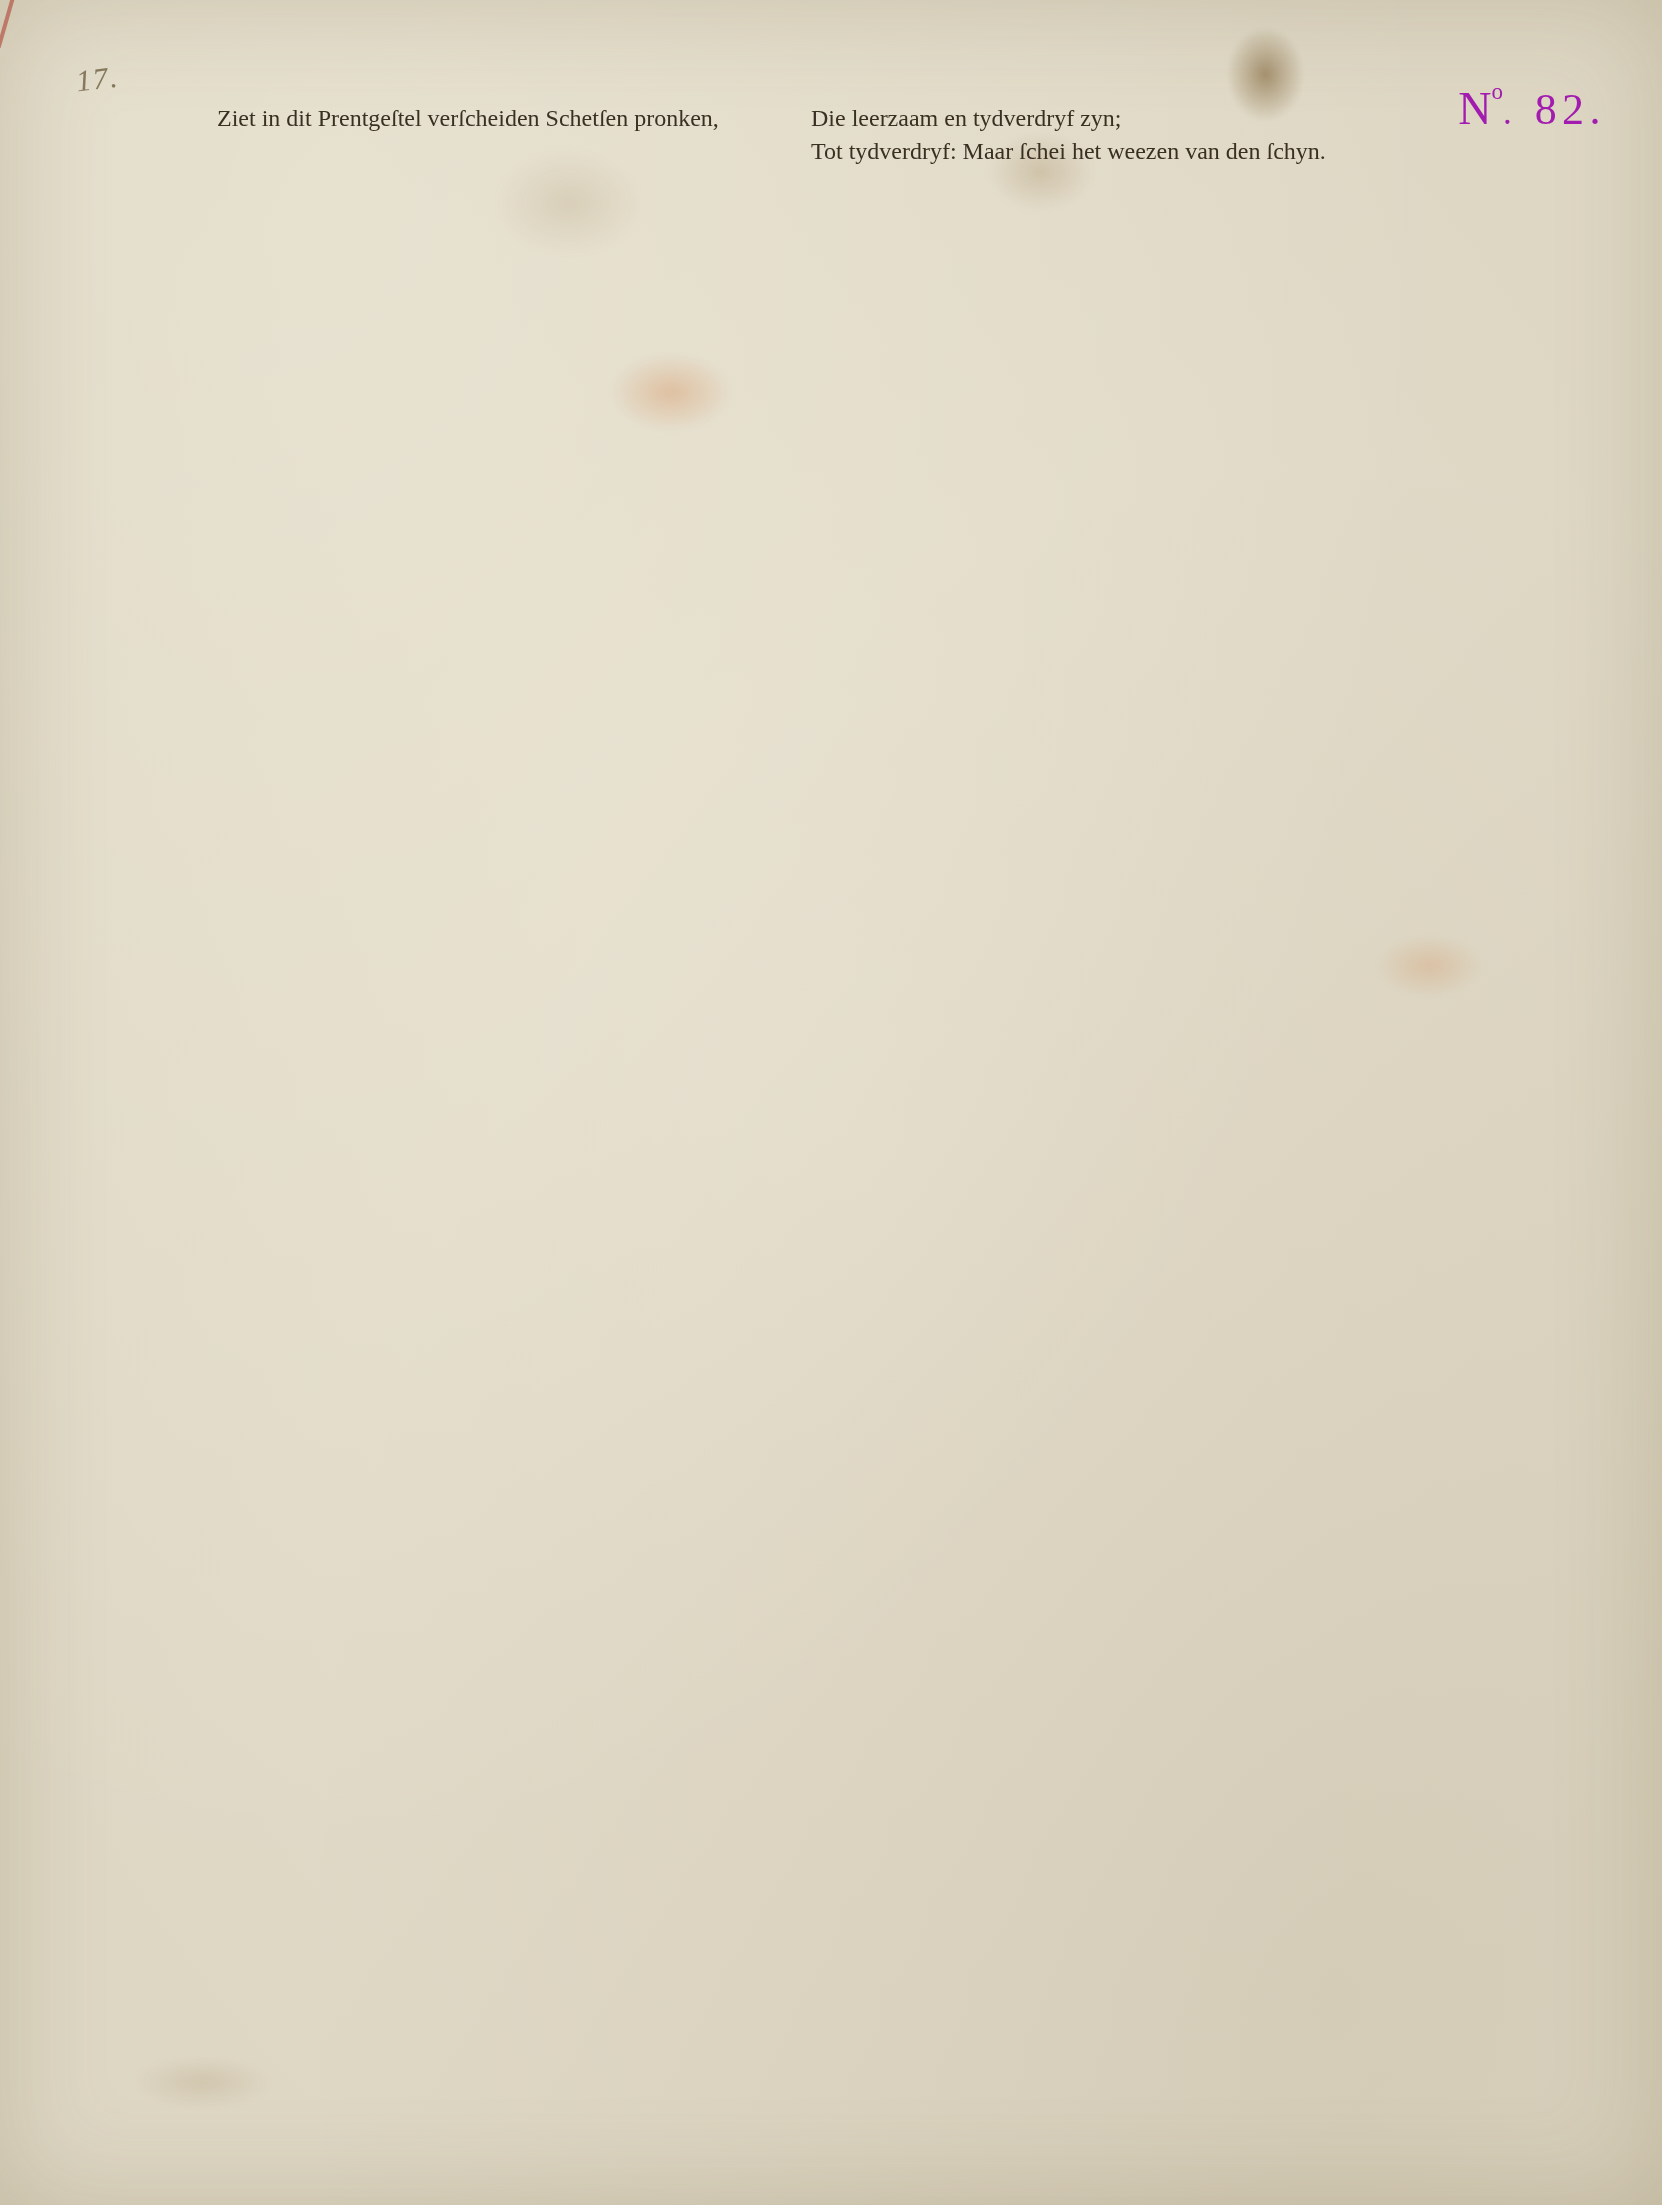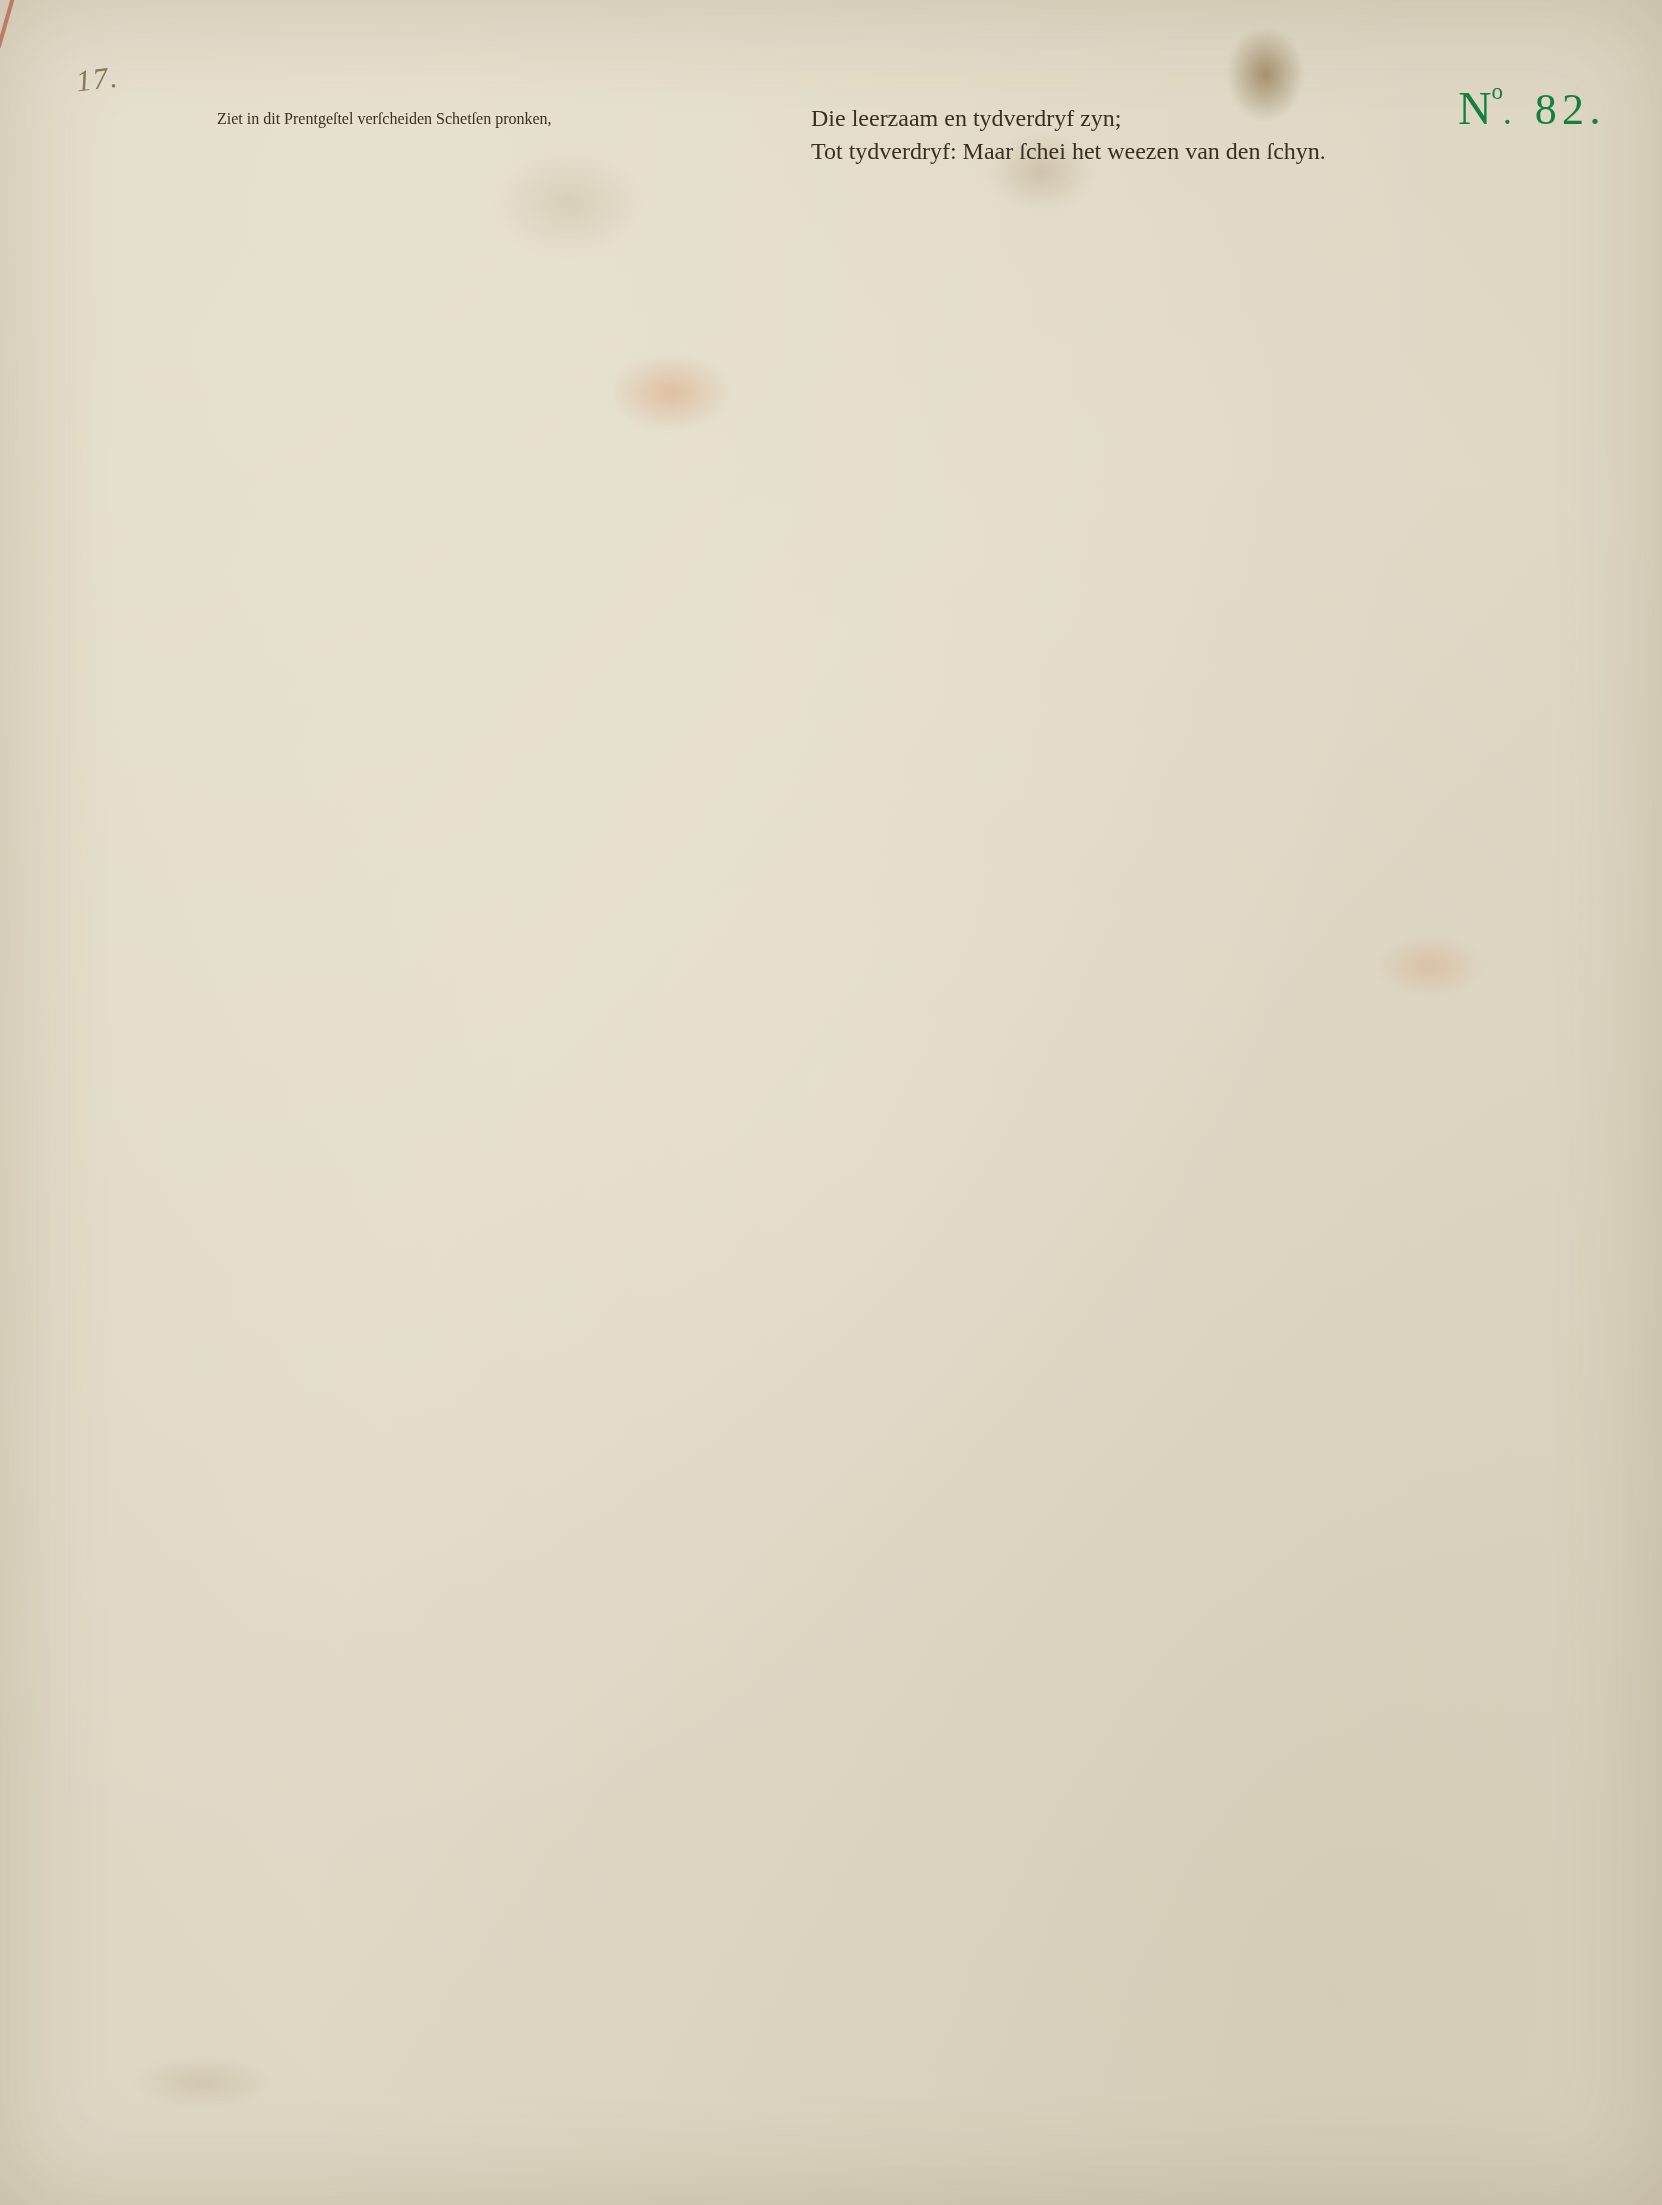--- a/index.html
+++ b/index.html
@@ -26,23 +26,23 @@
   .stain4{left:494px;top:150px;width:150px;height:106px;background:radial-gradient(ellipse,rgba(150,120,70,.16),rgba(150,120,70,0) 70%);filter:blur(3.5px);}
   .stain5{left:1376px;top:935px;width:106px;height:62px;background:radial-gradient(ellipse,rgba(205,110,45,.20),rgba(205,110,45,0) 70%);filter:blur(2.6px);}
   .stain6{left:132px;top:2056px;width:141px;height:53px;background:radial-gradient(ellipse,rgba(140,105,55,.15),rgba(140,105,55,0) 70%);filter:blur(2.6px);}
   .redmark{position:absolute;left:3.5px;top:-5.3px;width:17.6px;height:56px;border-left:4.4px solid rgba(168,40,28,.5);transform:rotate(16deg);}
   .handnum{
     position:absolute;left:76px;top:62px;font-size:30px;font-style:italic;
     color:rgba(118,103,72,.85);transform:rotate(-7deg);letter-spacing:1.8px;
   }
   
   .header{position:relative;margin:102px 51px 8.8px;height:85px;}
-  .title-left{position:absolute;left:166px;top:0;font-size:16px;line-height:33px;white-space:nowrap;}
+  .title-left{position:absolute;left:166px;top:0;font-size:24px;line-height:33px;white-space:nowrap;}
   .title-right{position:absolute;left:760px;top:0;font-size:24px;line-height:33px;white-space:nowrap;}
-  .plate-no{position:absolute;right:5.3px;top:-23px;white-space:nowrap;color:#15803d;}
+  .plate-no{position:absolute;right:5.3px;top:-23px;white-space:nowrap;color:#a21caf;}
   .plate-no .n{font-size:46px;}
   .plate-no sup{font-size:23px;vertical-align:25px;}
   .plate-no .dot{font-size:35px;}
   .plate-no .val{font-size:44px;margin-left:23px;letter-spacing:5.3px;}
   
   .grid{
     display:grid;grid-template-columns:repeat(3,1fr);
     column-gap:14px;row-gap:21px;padding:5.3px 37px 0 37px;
   }
   figure.panel{margin:0;display:flex;flex-direction:column;align-items:center;}

